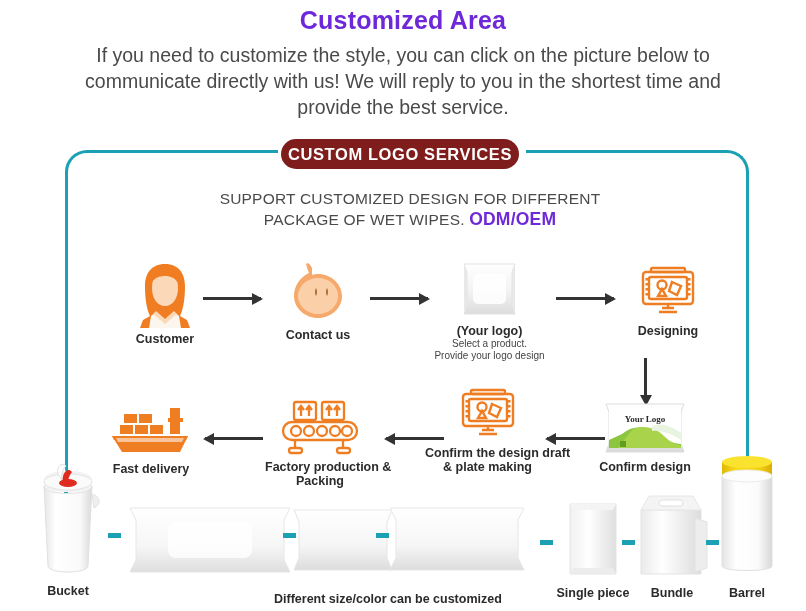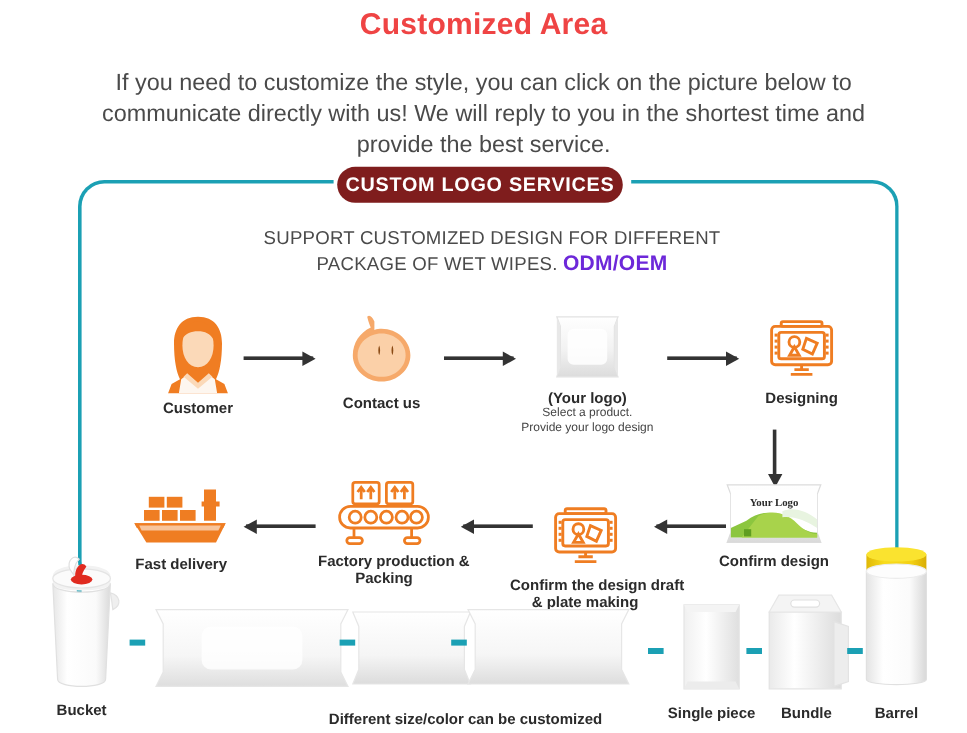--- a/index.html
+++ b/index.html
@@ -6,24 +6,24 @@
   body {
     width:806px; height:611px; position:relative; overflow:hidden;
     background:#ffffff;
     font-family:"Liberation Sans", sans-serif;
     color:#333;
   }
 
   
   .header { position:absolute; left:0; top:6px; width:806px; text-align:center; }
   .header-title {
-    font-size:25px; font-weight:bold; color:#ef4444; letter-spacing:.2px;
+    font-size:25px; font-weight:bold; color:#6d28d9; letter-spacing:.2px;
   }
   .header-sub {
-    margin-top:21px; font-size:19.5px; line-height:26px; color:#4a4a4a;
+    margin-top:7px; font-size:19.5px; line-height:26px; color:#4a4a4a;
     padding:0 58px;
   }
 
   
   .frame {
     position:absolute; left:65px; top:150px; width:684px; height:340px;
     border:3px solid #1ba0b4; border-radius:22px;
     border-bottom:none;
   }
   
@@ -231,21 +231,21 @@
       <rect x="24" y="50" width="13" height="5" rx="2.5"></rect>
       <rect x="72" y="50" width="13" height="5" rx="2.5"></rect>
     </g>
   </svg>
   <div class="step-label">Factory production &amp;</div>
   <div class="step-label">Packing</div>
 </div>
 
 <div class="arrow-h left" style="left:386px; top:437px; width:58px;"></div>
 
-<div class="step" style="left:425px; top:418px; width:125px;">
+<div class="step" style="left:425px; top:384px; width:125px;">
   <svg width="125" height="58" viewBox="0 0 125 58">
     <g fill="none" stroke="#ef7d22" stroke-width="2.4" transform="translate(26,0)">
       <rect x="12" y="10" width="50" height="32" rx="3"></rect>
       <rect x="20" y="6" width="34" height="4" rx="1.5"></rect>
       <rect x="18" y="15" width="38" height="22" rx="2"></rect>
       <path d="M31 46 L43 46 M37 42 L37 46 M28 50 L46 50"></path>
       <circle cx="31" cy="23" r="4.5"></circle>
       <path d="M31 27 L27 34 L35 34 Z"></path>
       <path d="M41 20 L50 24 L46 33 L38 29 Z"></path>
     </g>

